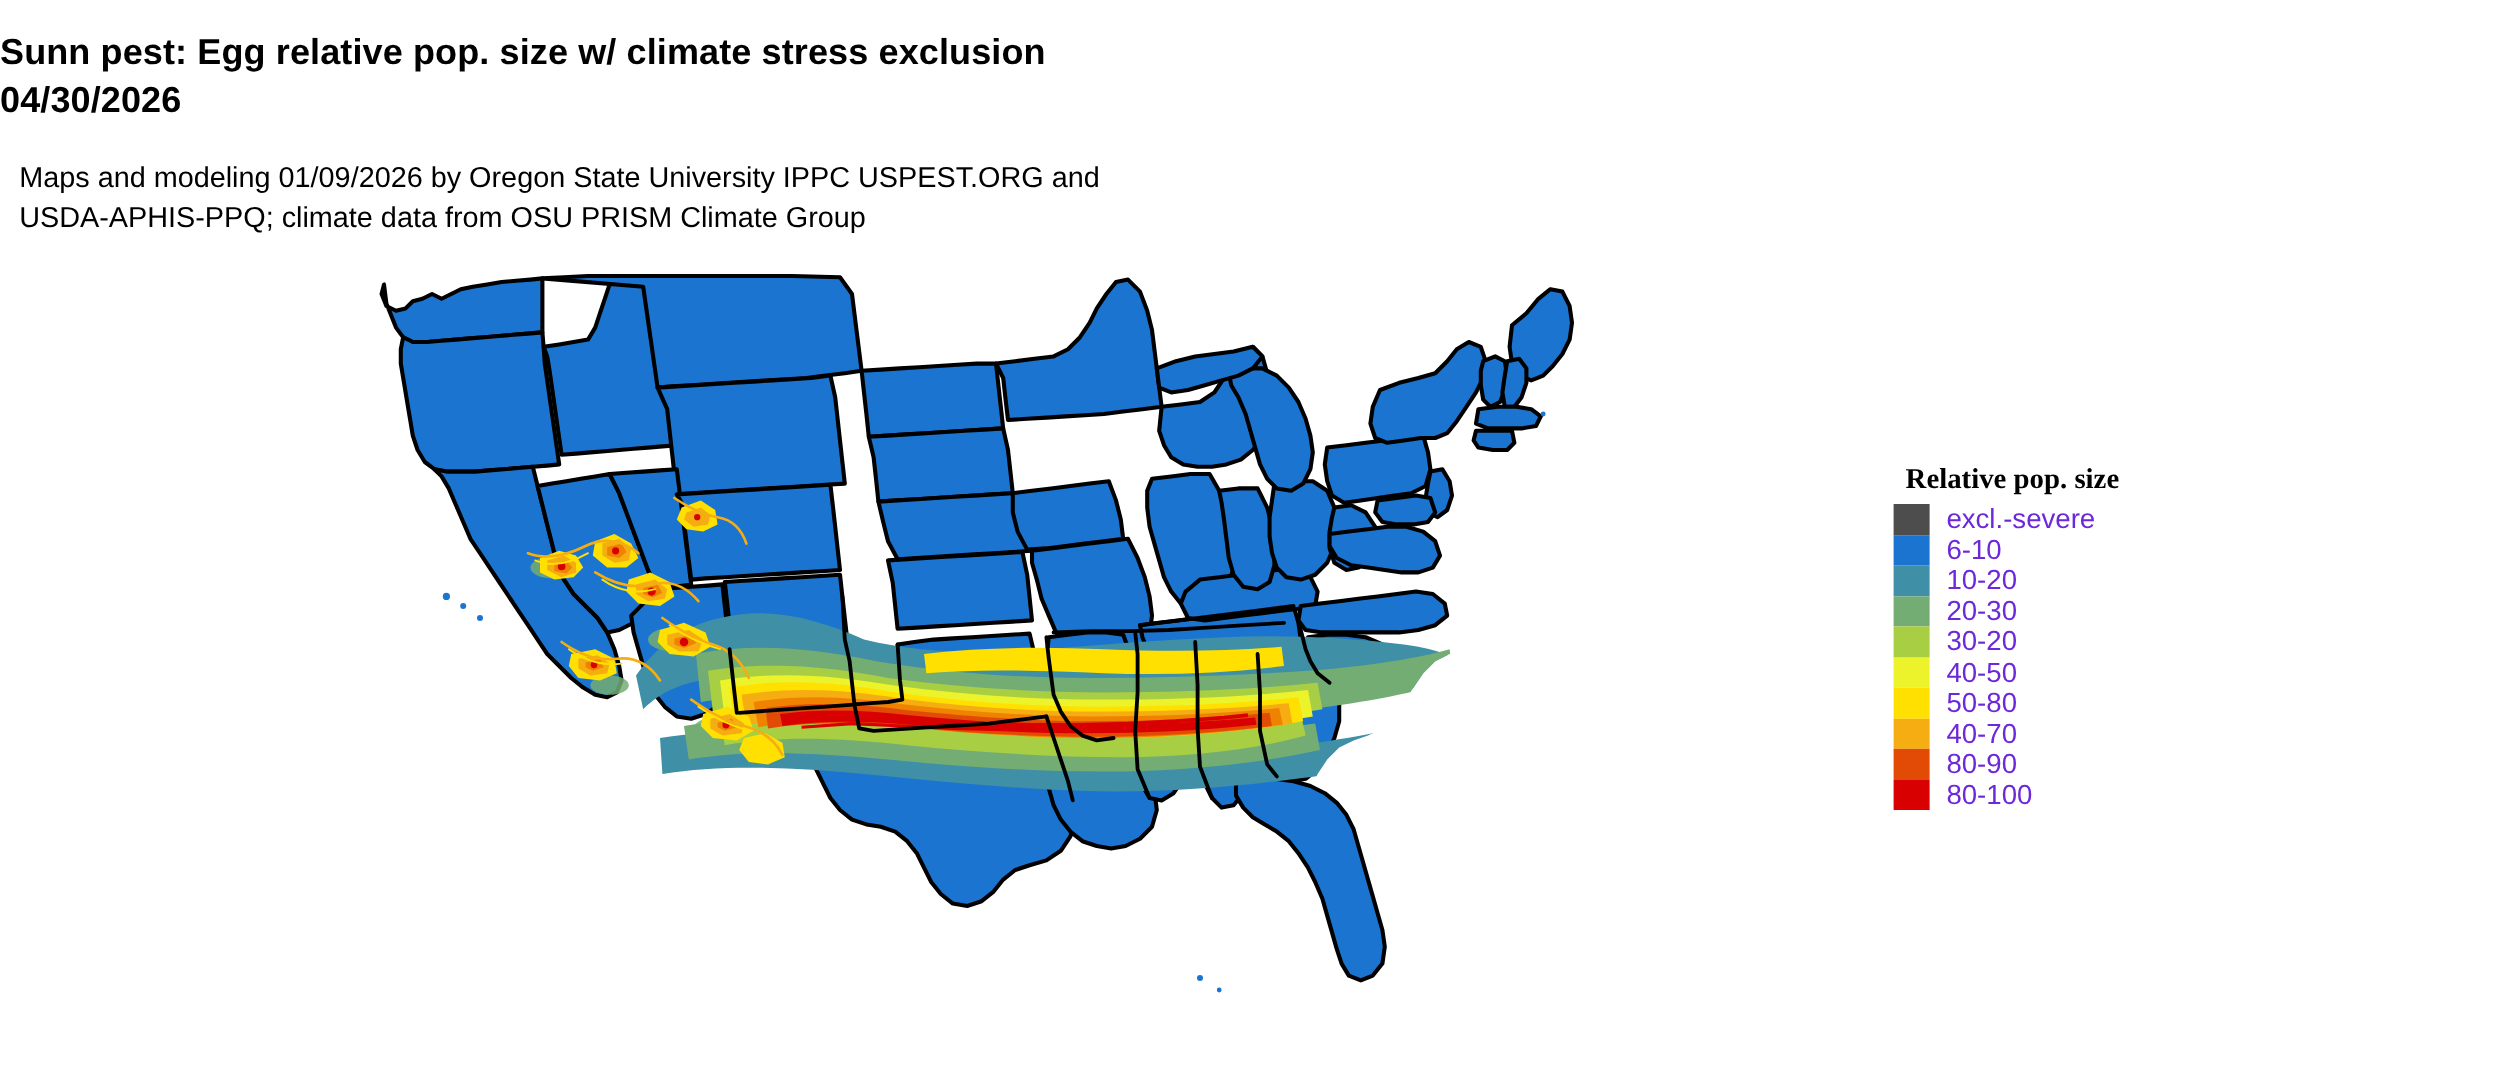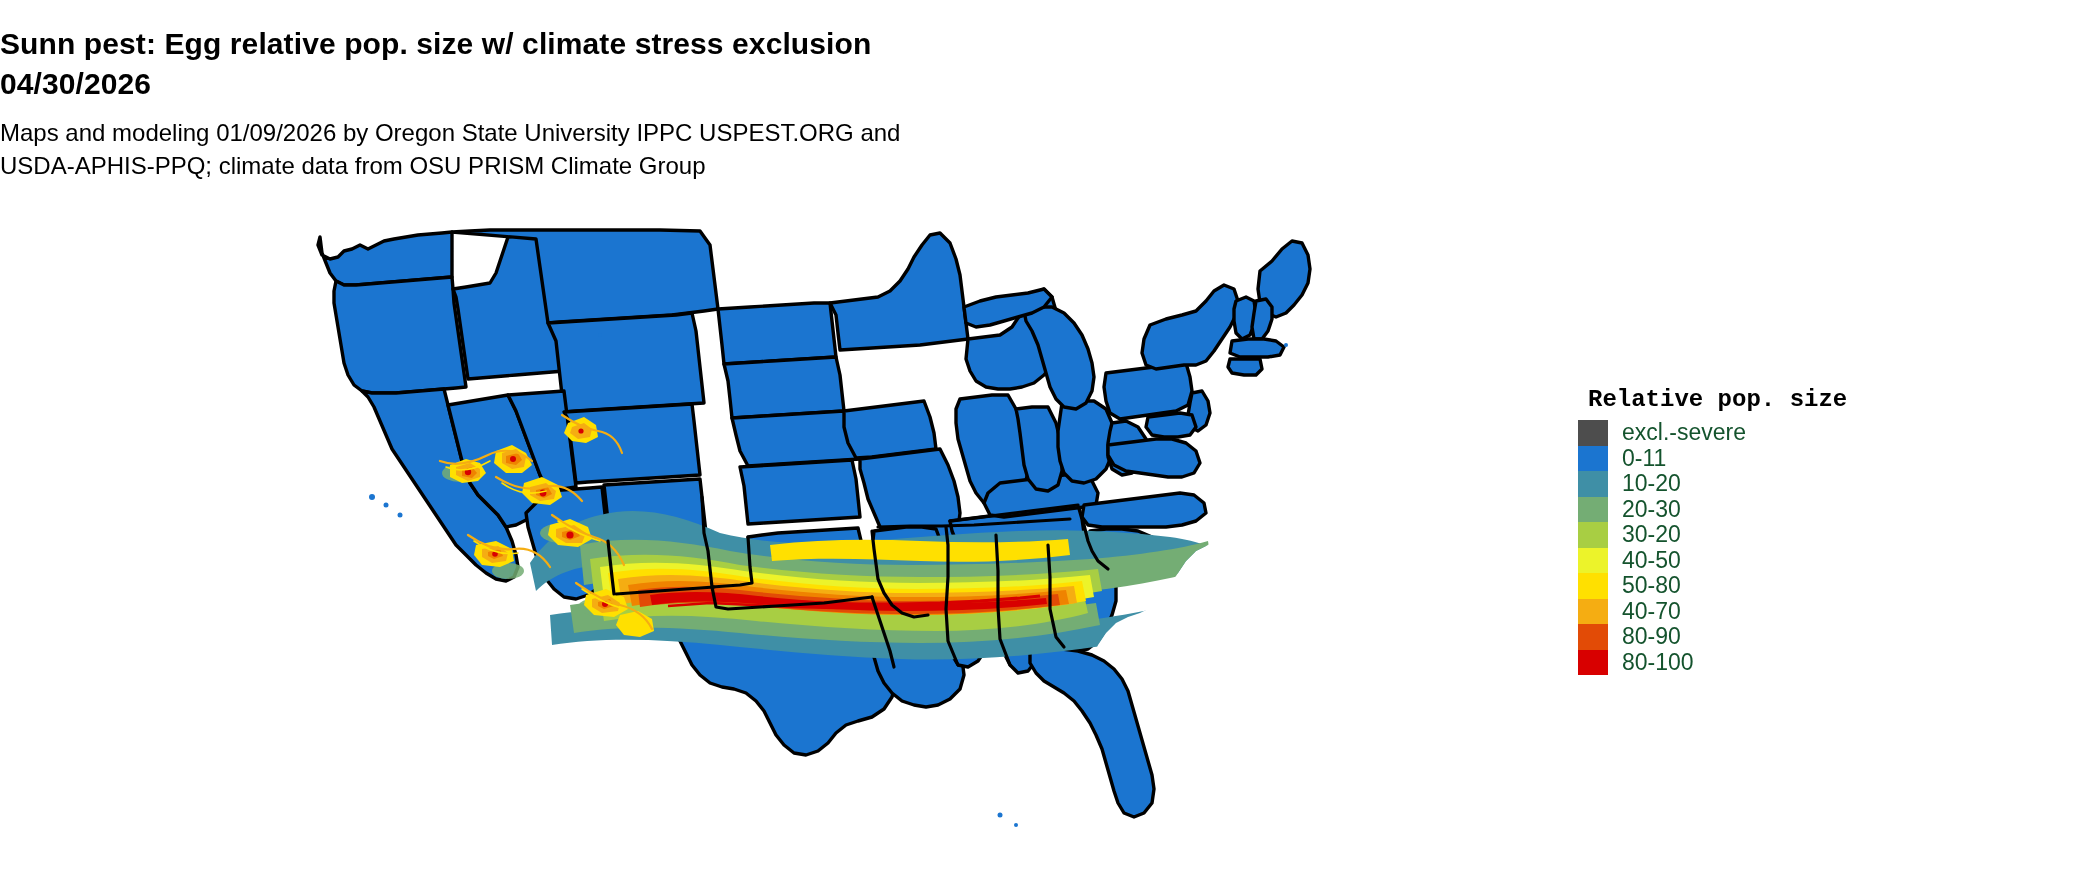--- a/index.html
+++ b/index.html
@@ -28,21 +28,21 @@
     padding-top: 24px;
     font-family: "Liberation Sans", sans-serif;
     font-weight: bold;
     font-size: 30px;
     line-height: 40px;
     letter-spacing: 0.1px;
     color: #000;
     white-space: pre-line;
   }
   #map-subtitle {
-    margin: 0;
+    margin: 16px;
     padding-top: 12px;
     font-family: "Liberation Sans", sans-serif;
     font-weight: normal;
     font-size: 24px;
     line-height: 33px;
     color: #000;
     white-space: pre-line;
   }
 
   
@@ -60,21 +60,21 @@
   }
 
   
   #legend {
     position: absolute;
     left: 1578px;
     top: 386px;
     width: 330px;
   }
   #legend-title {
-    font-family: Liberation Mono, monospace;
+    font-family: Liberation Serif, serif;
     font-weight: bold;
     font-size: 24px;
     line-height: 28px;
     margin: 0 0 6px 10px;
     color: #000;
   }
   .legend-row {
     display: flex;
     align-items: center;
     height: 25.5px;
@@ -82,21 +82,21 @@
   .legend-swatch {
     width: 30px;
     height: 25.5px;
     flex: 0 0 30px;
   }
   .legend-label {
     font-family: "Liberation Sans", sans-serif;
     font-size: 23px;
     line-height: 25.5px;
     margin-left: 14px;
-    color: #14532d;
+    color: #6d28d9;
     white-space: nowrap;
   }
 </style>
 </head>
 <body>
 
 <div id="header">
   <h1 id="map-title">Sunn pest: Egg relative pop. size w/ climate stress exclusion
 04/30/2026</h1>
   <p id="map-subtitle">Maps and modeling 01/09/2026 by Oregon State University IPPC USPEST.ORG and
@@ -373,21 +373,21 @@
 
 <div id="legend">
   <div id="legend-title">Relative pop. size</div>
   <div id="legend-rows">
       <div class="legend-row">
         <span class="legend-swatch" style="background: rgb(77, 77, 77);"></span>
         <span class="legend-label">excl.-severe</span>
       </div>
       <div class="legend-row">
         <span class="legend-swatch" style="background: rgb(27, 117, 208);"></span>
-        <span class="legend-label">0-11</span>
+        <span class="legend-label">6-10</span>
       </div>
       <div class="legend-row">
         <span class="legend-swatch" style="background: rgb(63, 143, 166);"></span>
         <span class="legend-label">10-20</span>
       </div>
       <div class="legend-row">
         <span class="legend-swatch" style="background: rgb(116, 173, 116);"></span>
         <span class="legend-label">20-30</span>
       </div>
       <div class="legend-row">

